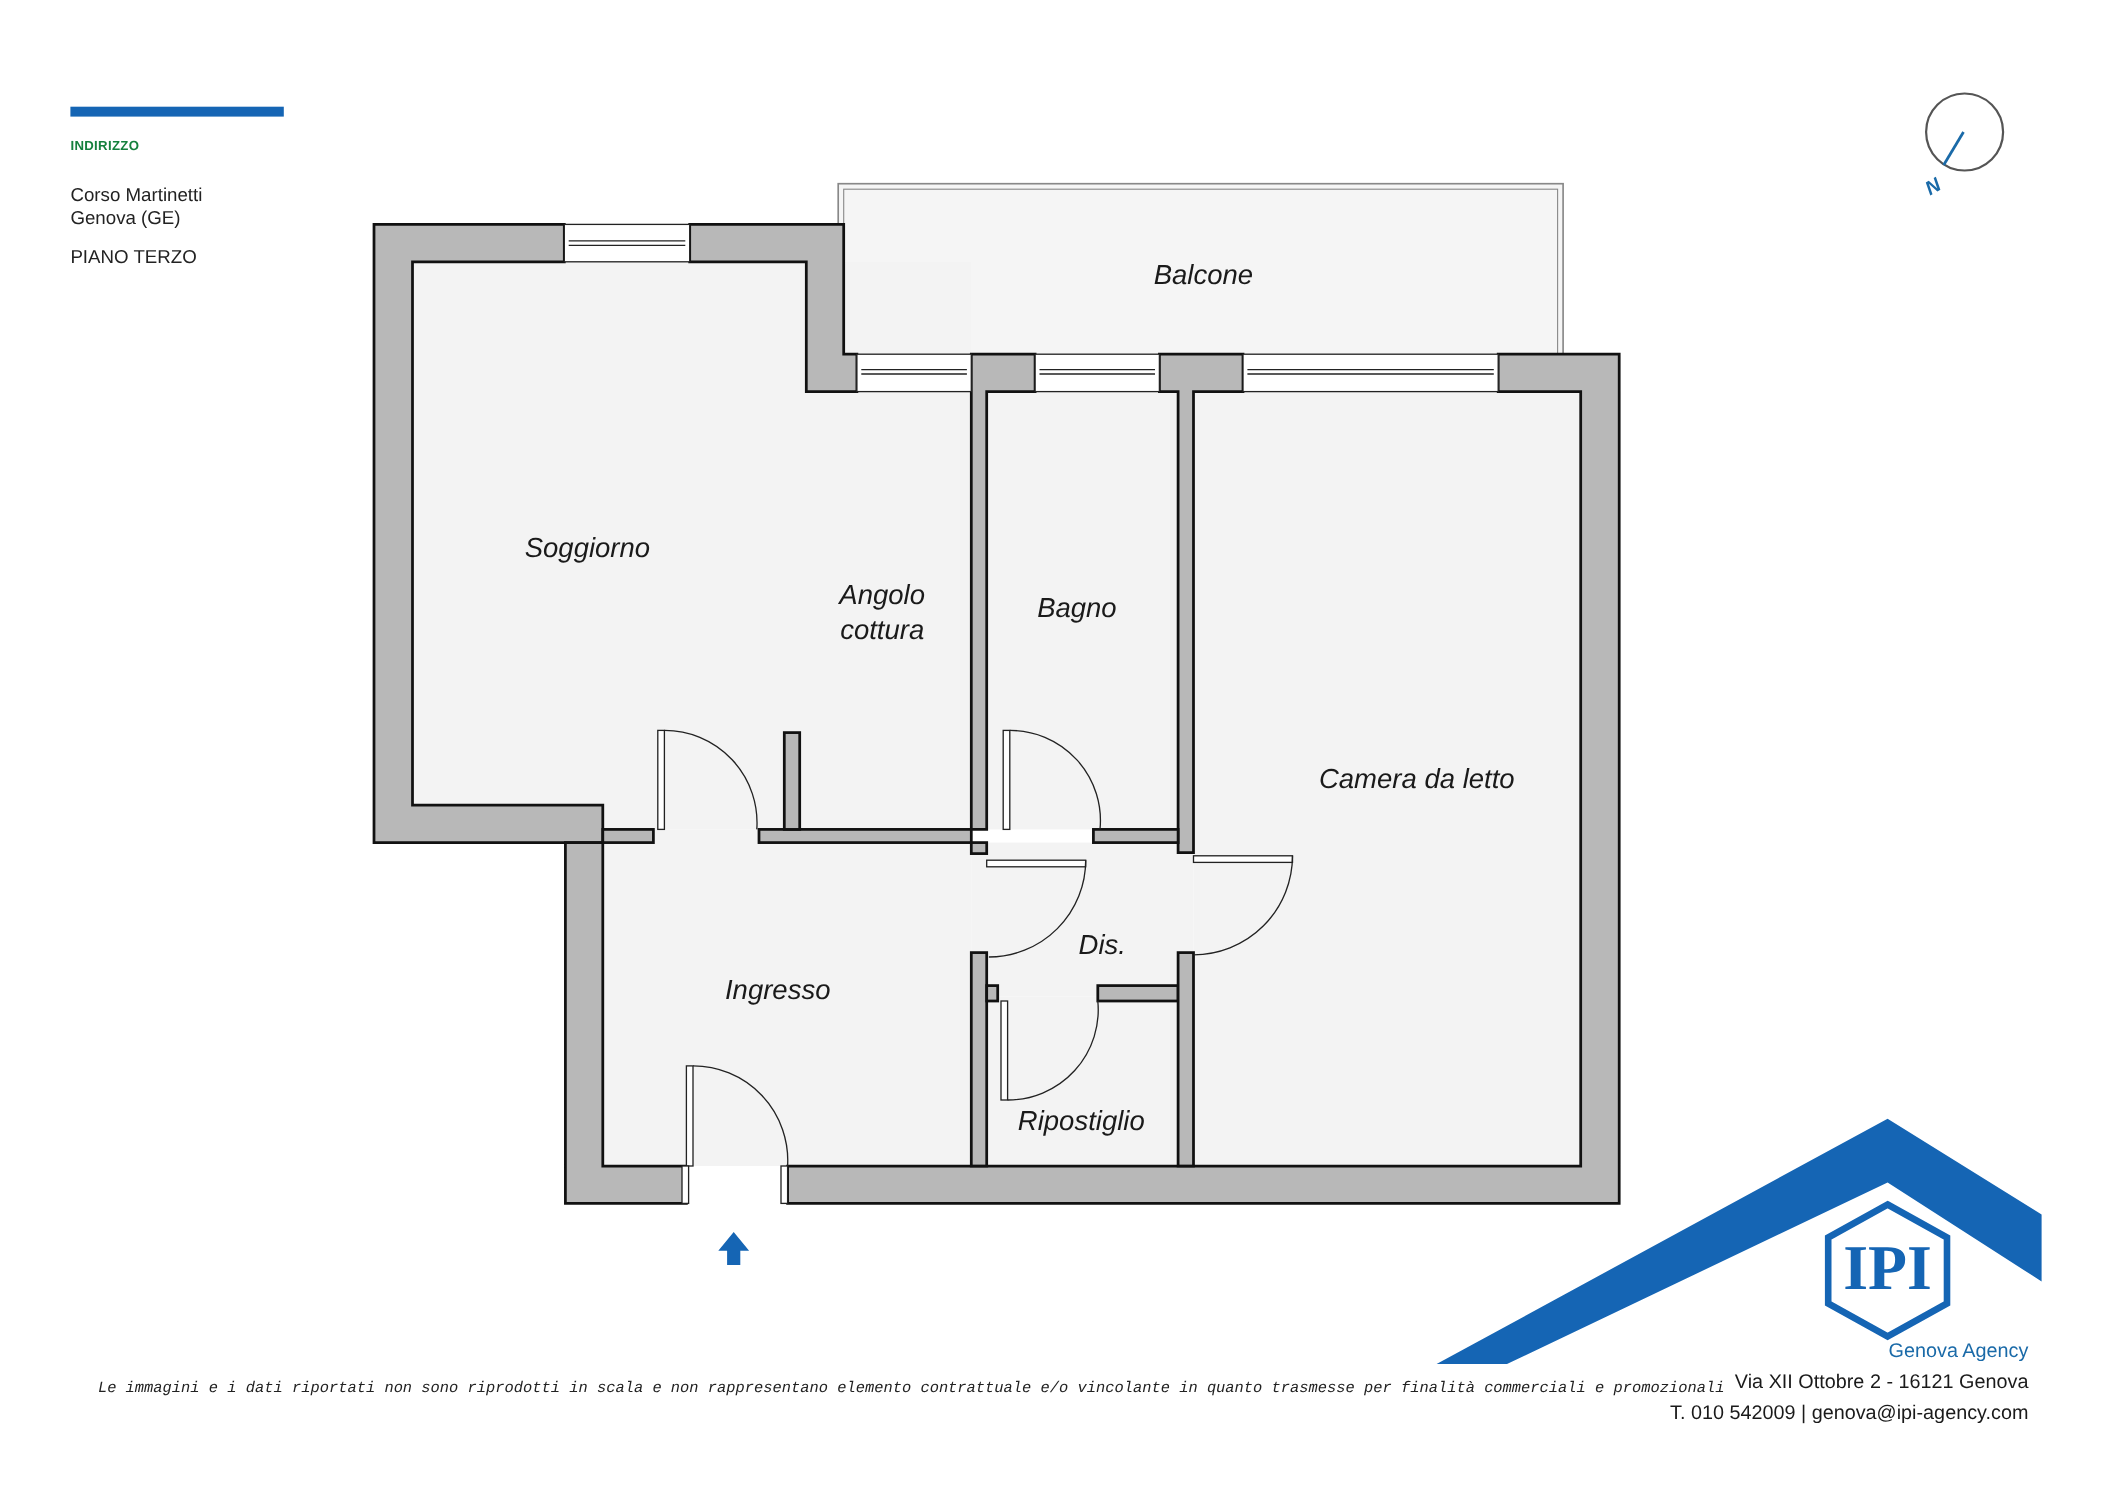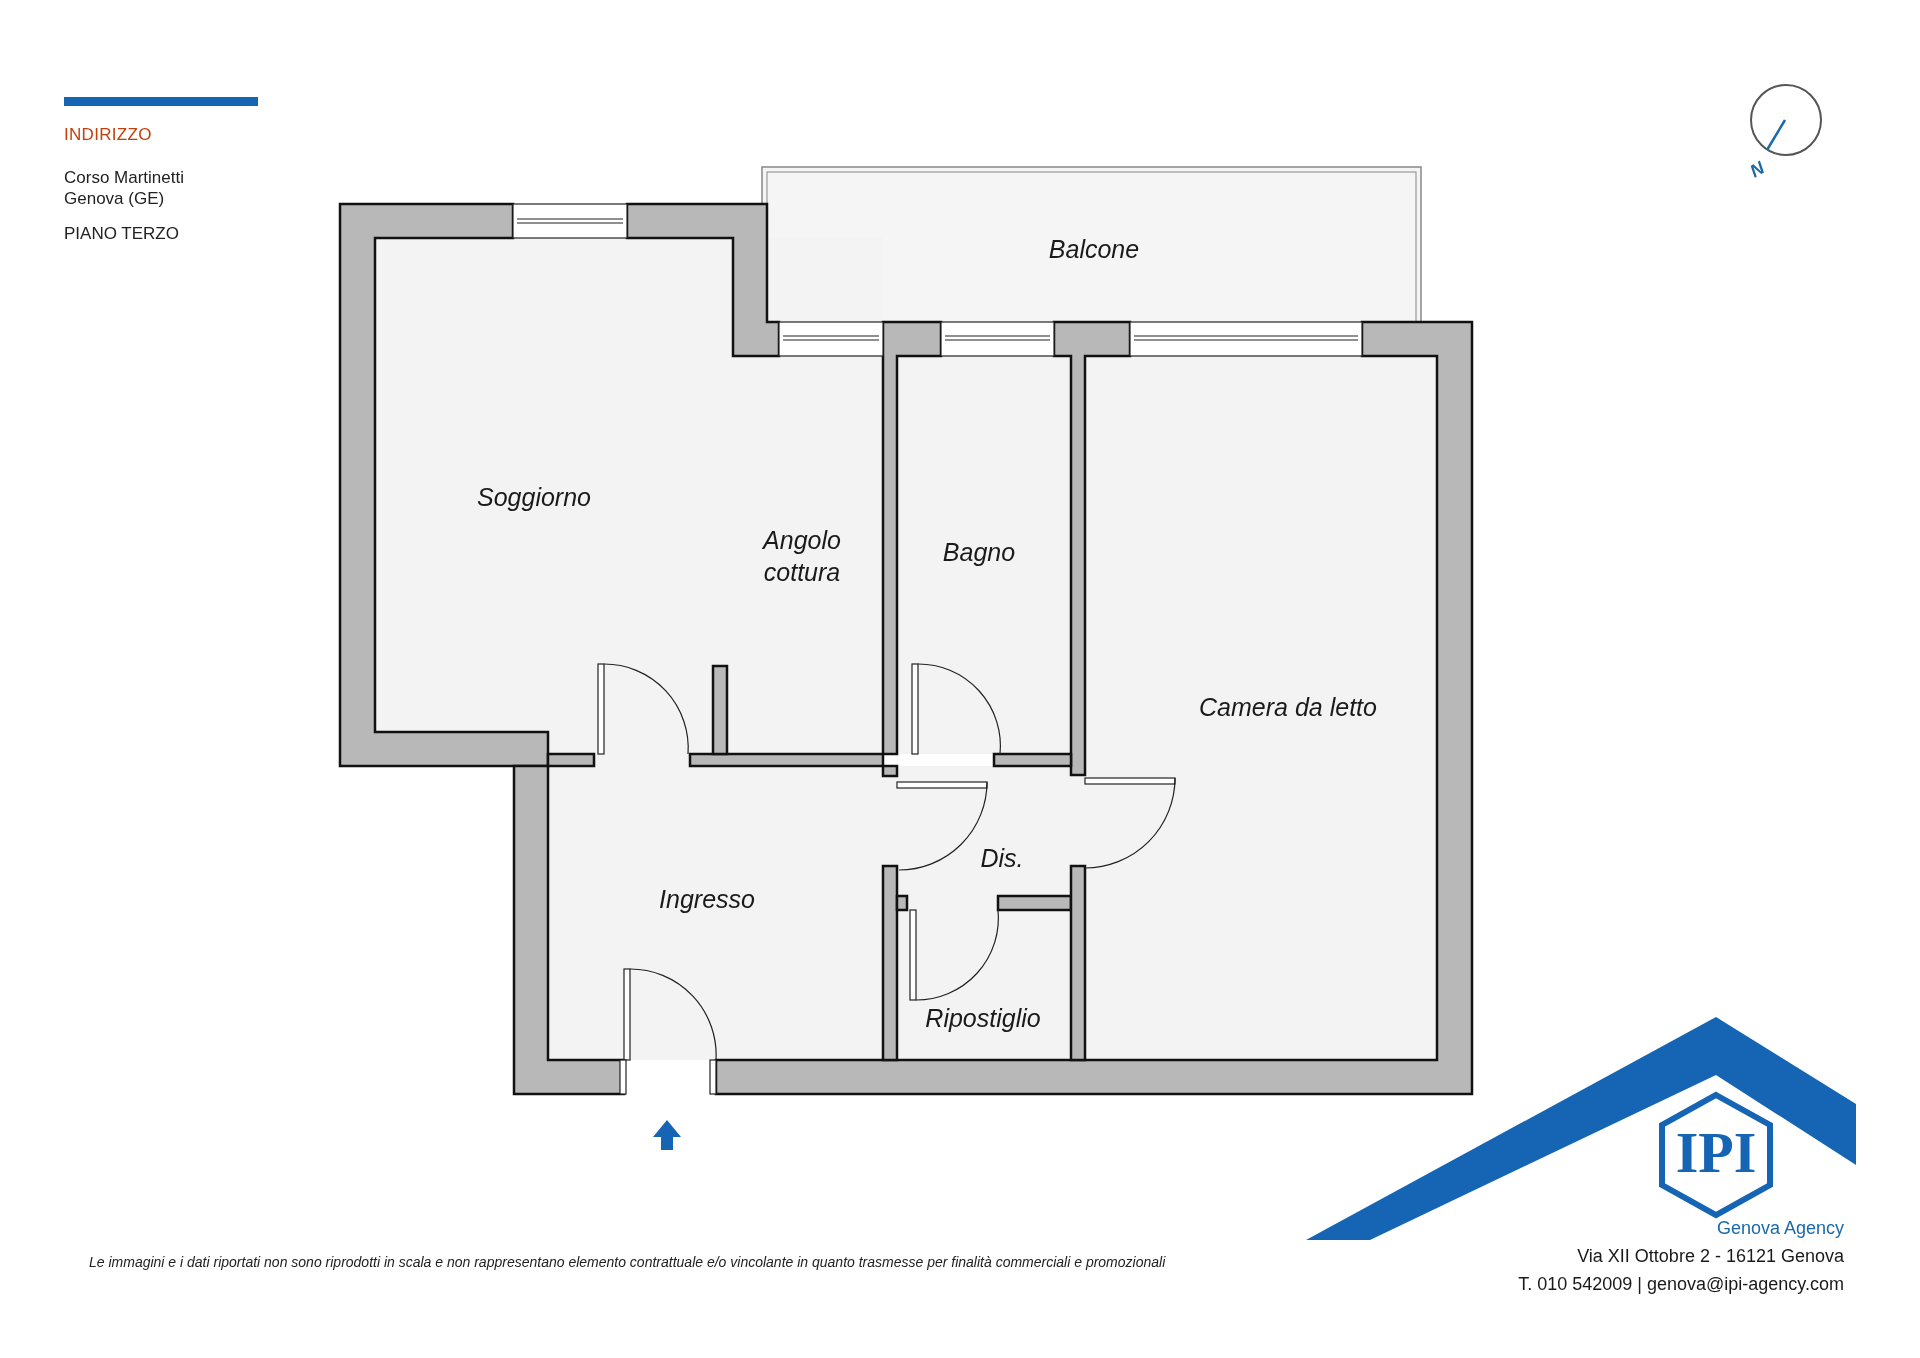--- a/index.html
+++ b/index.html
@@ -1,22 +1,22 @@
 <!DOCTYPE html>
 <html><head>
 <meta charset="utf-8">
 <style>
   html, body { margin:0; padding:0; background:#ffffff; }
   body { width:1920px; height:1358px; position:relative; overflow:hidden; font-family:"Liberation Sans", sans-serif; }
   .addr-bar { position:absolute; left:64px; top:97px; width:194px; height:9px; background:#1565b4; }
-  .addr-title { position:absolute; left:64px; top:125px; font-size:17px; font-weight:normal; color:#c2410c; letter-spacing:0.3px; }
+  .addr-title { position:absolute; left:64px; top:125px; font-size:12px; font-weight:bold; color:#15803d; letter-spacing:0.3px; }
   .addr-line { position:absolute; left:64px; font-size:17px; color:#222; }
   .plan { position:absolute; left:0; top:0; }
   .room-label { font-family:"Liberation Sans", sans-serif; font-style:italic; font-size:25px; fill:#1a1a1a; }
-  .disclaimer { position:absolute; left:89px; top:1254px; font-size:14px; font-style:italic; color:#222; font-family:Liberation Sans, sans-serif; }
+  .disclaimer { position:absolute; left:89px; top:1254px; font-size:14px; font-style:italic; color:#222; font-family:Liberation Mono, monospace; }
   .agency { position:absolute; right:76px; text-align:right; font-weight:normal; }
   .agency-name { top:1218px; font-size:18px; color:#1a6aa8; }
   .agency-addr { top:1246px; font-size:18px; color:#1a1a1a;text-align:center; }
   .agency-contact { top:1274px; font-size:18px; color:#1a1a1a;text-align:right; }
 </style>
 </head>
 <body>
 
 <div class="addr-bar"></div>
 <div class="addr-title">INDIRIZZO</div>

